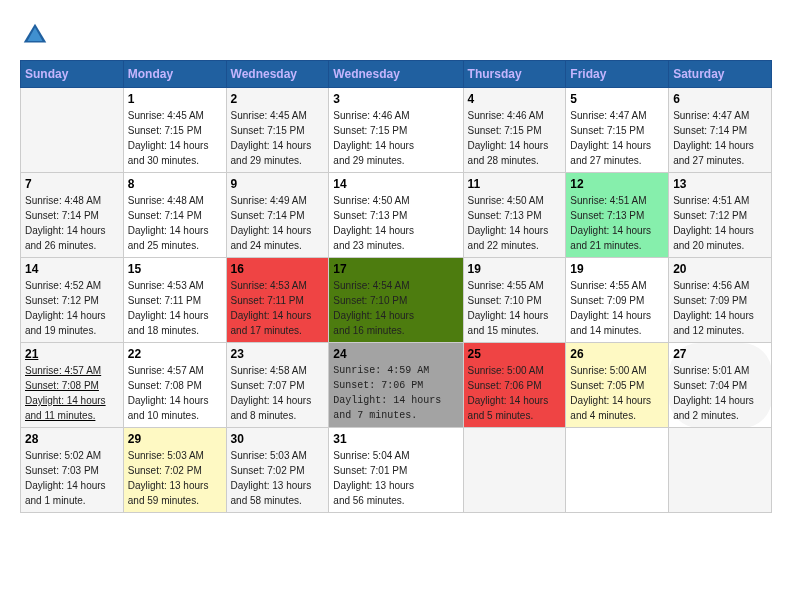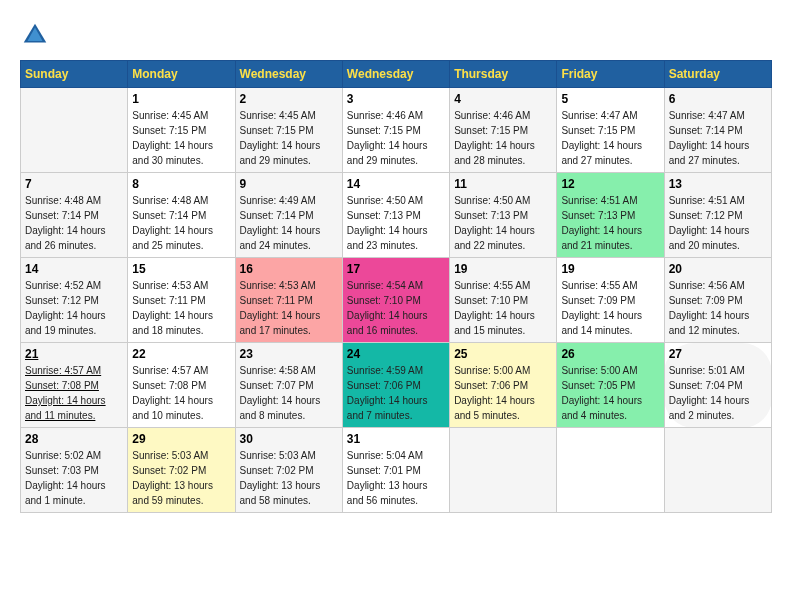--- a/index.html
+++ b/index.html
@@ -45,21 +45,21 @@
       color: #333;
       margin-top: 2px;
     }
     table {
       width: 100%;
       border-collapse: collapse;
       font-size: 10.5px;
     }
     th {
       background-color: #2060a0;
-      color: #fde047;
+      color: #c4b5fd;
       padding: 6px 4px;
       text-align: left;
       font-size: 12px;
       font-weight: bold;
       border: 1px solid #1a5090;
     }
     td {
       border: 1px solid #ccc;
       vertical-align: top;
       padding: 4px;
@@ -227,28 +227,28 @@
 Daylight: 14 hours
 and 19 minutes.</div>
         </td>
         <td style="background: rgb(255, 255, 255);">
           <span class="day-num">15</span>
           <div class="cell-info" style="white-space: pre-line;">Sunrise: 4:53 AM
 Sunset: 7:11 PM
 Daylight: 14 hours
 and 18 minutes.</div>
         </td>
-        <td style="background: #fca5a5;">
+        <td style="background: #ef4444;">
           <span class="day-num">16</span>
           <div class="cell-info" style="white-space: pre-line;">Sunrise: 4:53 AM
 Sunset: 7:11 PM
 Daylight: 14 hours
 and 17 minutes.</div>
         </td>
-        <td style="background: #ec4899;">
+        <td style="background: #4d7c0f;">
           <span class="day-num">17</span>
           <div class="cell-info" style="white-space: pre-line;">Sunrise: 4:54 AM
 Sunset: 7:10 PM
 Daylight: 14 hours
 and 16 minutes.</div>
         </td>
         <td style="background: rgb(245, 245, 245);">
           <span class="day-num">19</span>
           <div class="cell-info" style="white-space: pre-line;">Sunrise: 4:55 AM
 Sunset: 7:10 PM
@@ -285,35 +285,35 @@
 Daylight: 14 hours
 and 10 minutes.</div>
         </td>
         <td style="background: rgb(245, 245, 245);">
           <span class="day-num">23</span>
           <div class="cell-info" style="white-space: pre-line;">Sunrise: 4:58 AM
 Sunset: 7:07 PM
 Daylight: 14 hours
 and 8 minutes.</div>
         </td>
-        <td style="background: #14b8a6;">
+        <td style="background: #a3a3a3;">
           <span class="day-num">24</span>
-          <div class="cell-info" style="white-space: pre-line;">Sunrise: 4:59 AM
+          <div class="cell-info" style="white-space: pre-line; font-family: Liberation Mono, monospace;">Sunrise: 4:59 AM
 Sunset: 7:06 PM
 Daylight: 14 hours
 and 7 minutes.</div>
         </td>
-        <td style="background: #fef9c3;">
+        <td style="background: #ef4444;">
           <span class="day-num">25</span>
           <div class="cell-info" style="white-space: pre-line;">Sunrise: 5:00 AM
 Sunset: 7:06 PM
 Daylight: 14 hours
 and 5 minutes.</div>
         </td>
-        <td style="background: #86efac; margin-top: 8px;">
+        <td style="background: #fef9c3; margin-top: 8px;">
           <span class="day-num">26</span>
           <div class="cell-info" style="white-space: pre-line;">Sunrise: 5:00 AM
 Sunset: 7:05 PM
 Daylight: 14 hours
 and 4 minutes.</div>
         </td>
         <td style="background: rgb(245, 245, 245); border-radius: 30px;">
           <span class="day-num">27</span>
           <div class="cell-info" style="white-space: pre-line;">Sunrise: 5:01 AM
 Sunset: 7:04 PM

